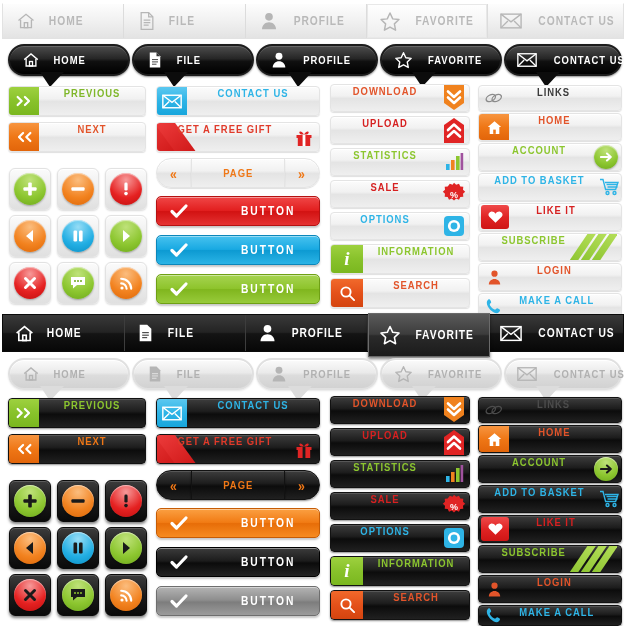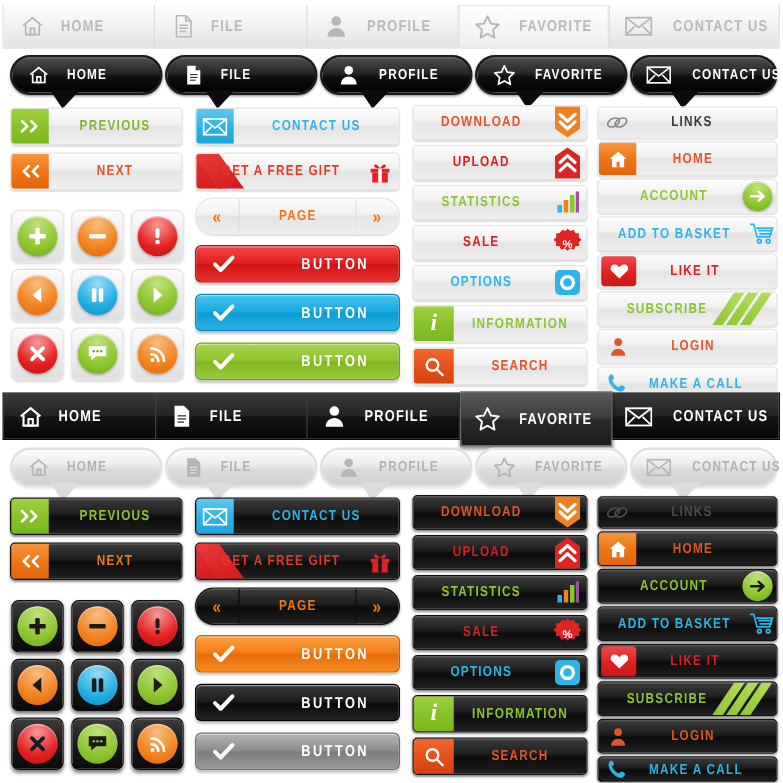--- a/index.html
+++ b/index.html
@@ -85,21 +85,21 @@
     background:linear-gradient(#fbfbfb 0%,#eaeaea 45%,#dcdcdc 55%,#d2d2d2 100%);
     border:2px solid #e0e0e0;
     box-shadow:0 1px 2px rgba(0,0,0,.10), inset 0 1px 0 #fff;
   }
   .pill.grey .ptext { color:#b1b1b1; }
   .pill.grey .picon { color:#b5b5b5; }
   .pill.grey .tail { border-top:15px solid #dcdcdc; }
 
   
   .barbtn {
-    position:absolute; display:flex; align-items:center; overflow:hidden;
+    position:absolute; display:flex; align-items:flex-start; overflow:hidden;
   }
   .bar-light {
     background:linear-gradient(#fcfcfc 0%,#f1f1f1 42%,#e4e4e4 52%,#efefef 100%);
     border:1px solid #e4e4e4; border-radius:4px;
     box-shadow:0 1px 1px rgba(0,0,0,.13), inset 0 1px 0 #fff;
   }
   .bar-dark {
     background:linear-gradient(#3d3d3d 0%,#1d1d1d 44%,#0c0c0c 54%,#202020 100%);
     border:1px solid #121212; border-radius:4px;
     box-shadow:0 1px 2px rgba(0,0,0,.45), inset 0 1px 0 rgba(255,255,255,.14);

